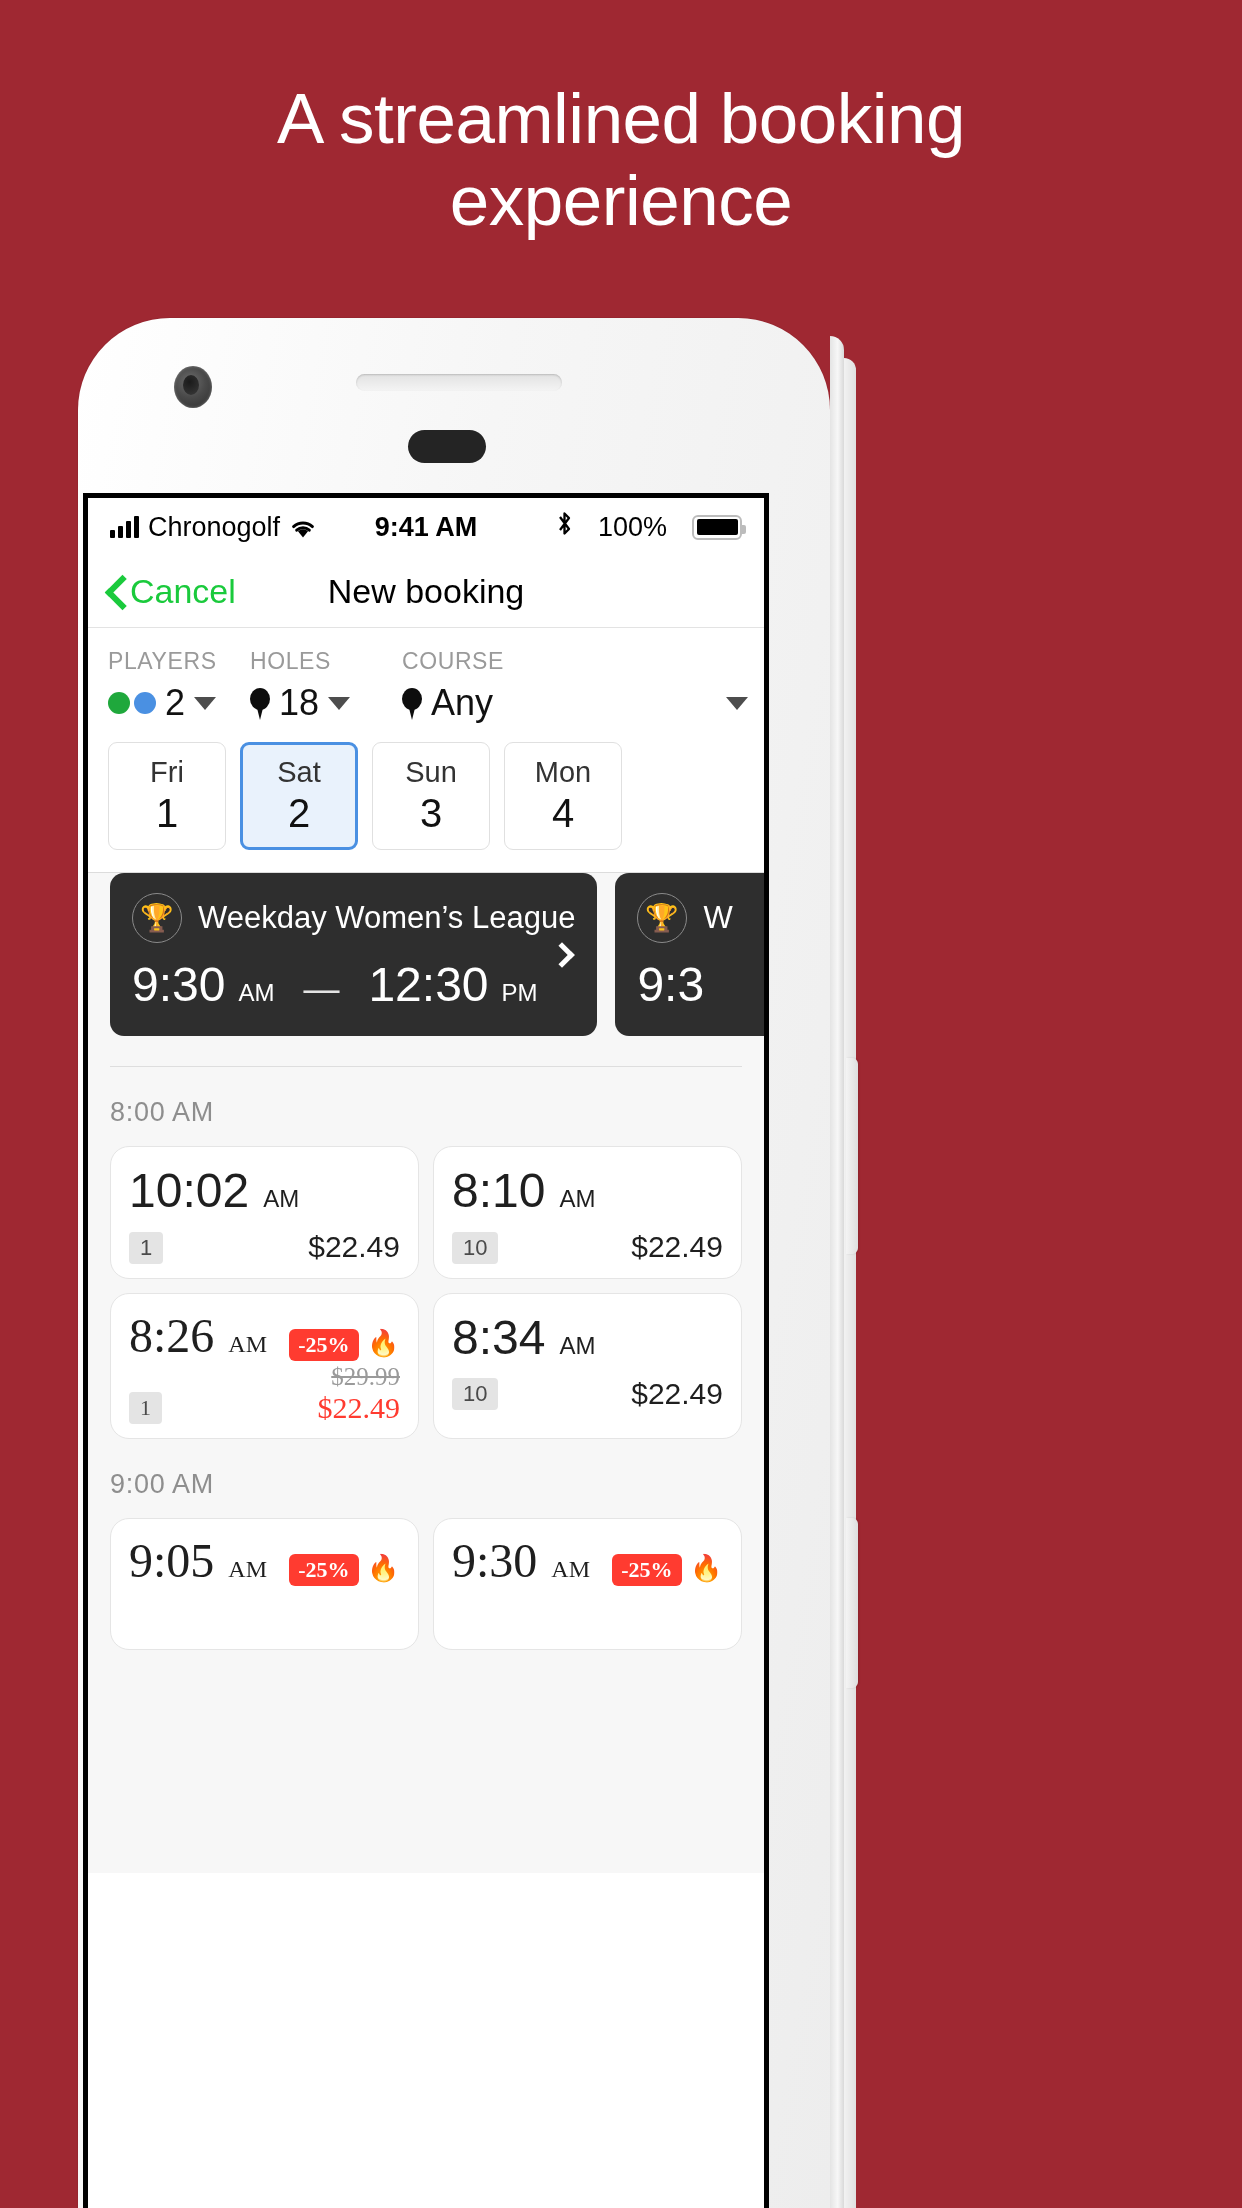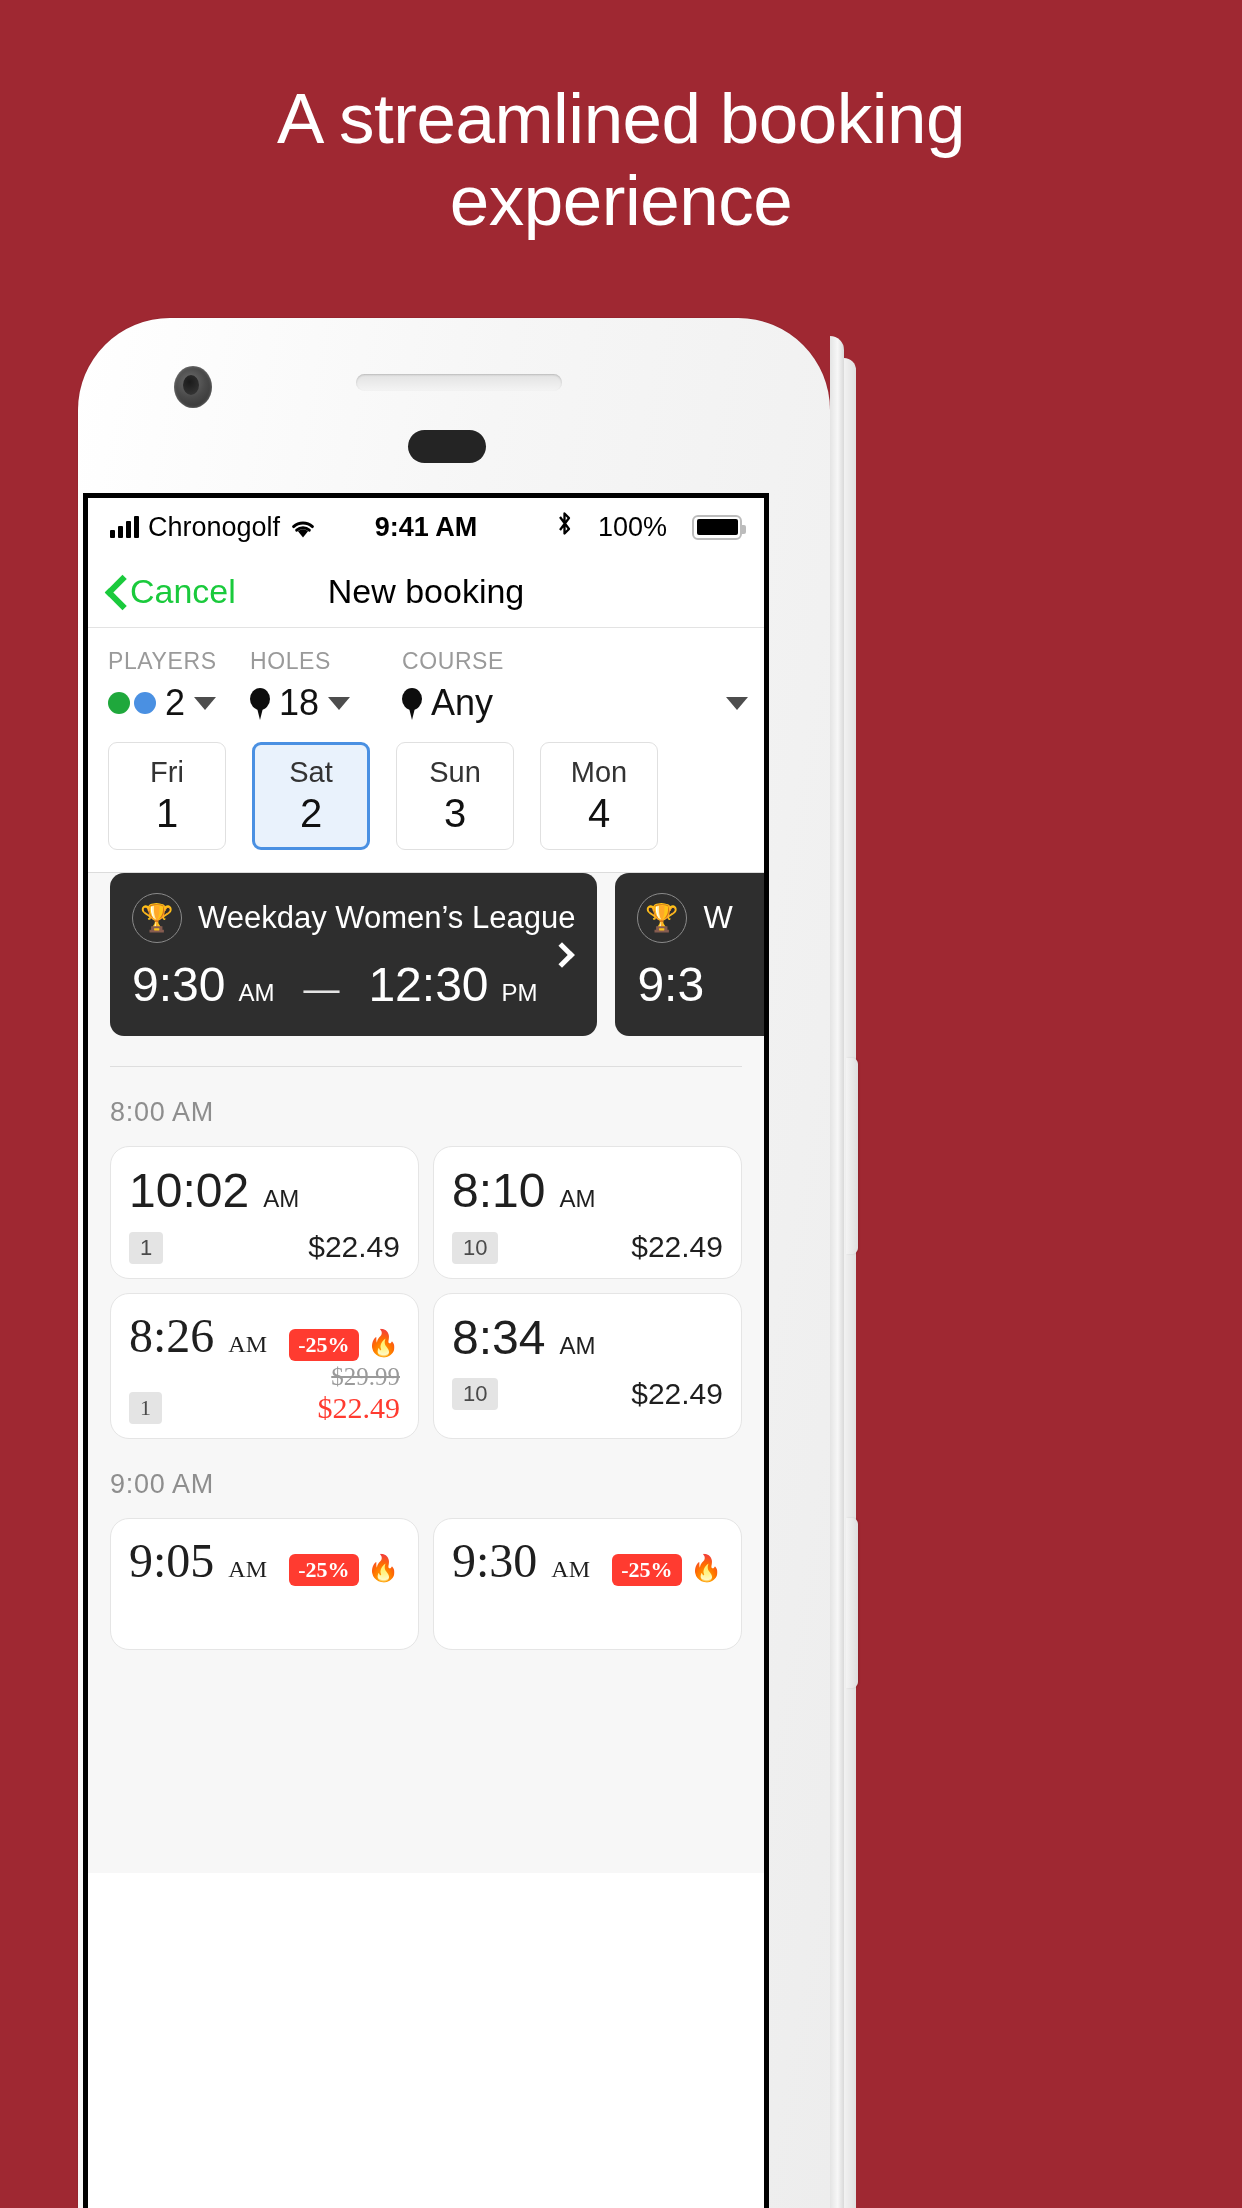--- a/index.html
+++ b/index.html
@@ -194,21 +194,21 @@
   .caret{
     width:0;height:0;
     border-left:11px solid transparent;border-right:11px solid transparent;
     border-top:13px solid #4d4d4d;
   }
   .f-course .filter-value{ justify-content:flex-start; position:relative; }
   .f-course .caret{ position:absolute; right:4px; }
 
   
   .dates{
-    display:flex; gap:26px;
+    display:flex; gap:14px;
     padding:14px 20px 22px 20px;
     background:#fff;
     border-bottom:1px solid #dcdcdc;
     overflow:hidden;
   }
   .date-cell{
     flex:0 0 118px;
     height:108px;
     border:1px solid #e0e0e0;
     border-radius:9px;

